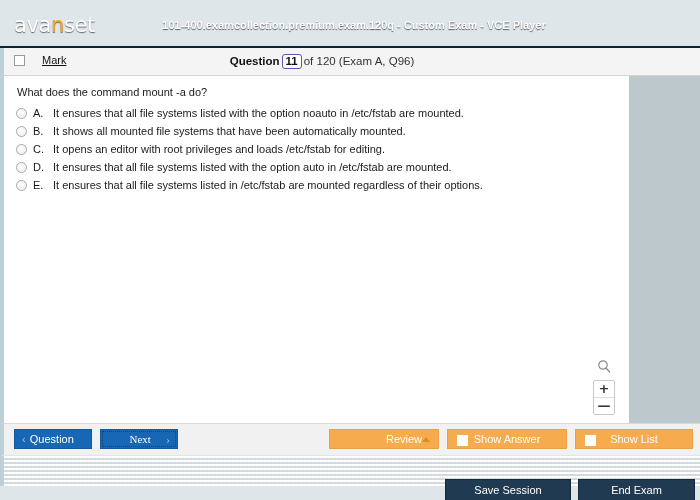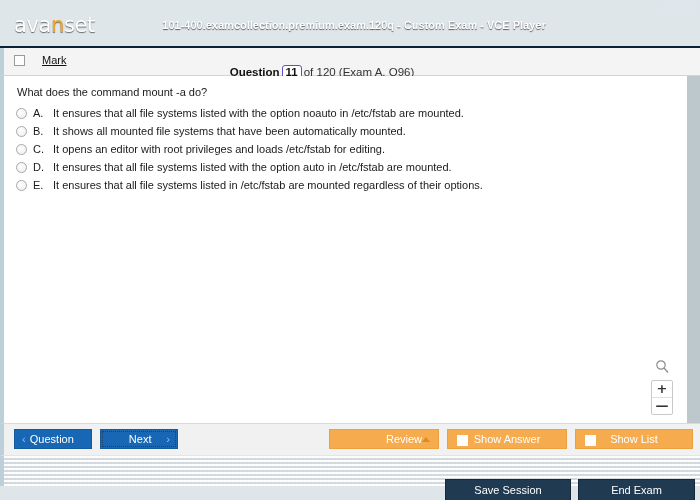--- a/index.html
+++ b/index.html
@@ -103,21 +103,20 @@
   }
   .mark-label .ul { text-decoration: underline; }
   .qcounter {
     position: absolute;
     left: 0; right: 0;
     top: 6px;
     text-align: center;
     font-size: 11.5px;
     color: #333;
     padding-right: 60px;
-    margin-top: 11px;
   }
   .qcounter .qword { font-weight: bold; color: #111; }
   .qnum-box {
     display: inline-block;
     border: 1px solid #5a52c0;
     border-radius: 3px;
     padding: 0 3px;
     margin: 0 2px;
     font-weight: bold;
     color: #111;
@@ -131,21 +130,21 @@
     height: 347px;
     background: #bdc8cd;
     border-left: 4px solid #bdd0da;
     box-sizing: border-box;
     padding: 0 10px 0 0;
   }
   .content {
     position: absolute;
     left: 0;
     top: 0;
-    width: 683px;
+    width: 625px;
     height: 347px;
     background: #ffffff;
     box-sizing: border-box;
     padding: 9px 12px;
     overflow: hidden;
   }
   .qtext {
     font-size: 11px;
     color: #1a1a1a;
     margin: 1px 0 9px 1px;
@@ -226,20 +225,21 @@
     cursor: default;
     user-select: none;
   }
   .btn-blue {
     background: #1867b5;
     border: 1px solid #145a9e;
   }
   .btn-blue.focus {
     outline: 1px dotted #1c3f6e;
     outline-offset: -3px;
+    font-family: Liberation Serif, serif;
   }
   .btn-orange {
     background: #f6ab4e;
     border: 1px solid #eda040;
     color: #ffffff;
   }
   .chev { color: #8dc1ef; font-size: 11px; }
   .btn-prev { left: 10px; width: 78px; justify-content: space-between; padding: 0 7px; }
   .btn-next { left: 96px; width: 78px; justify-content: space-between; padding: 0 7px; }
   .btn-review { left: 325px; width: 110px; justify-content: center; position: absolute; padding-left: 40px; }

